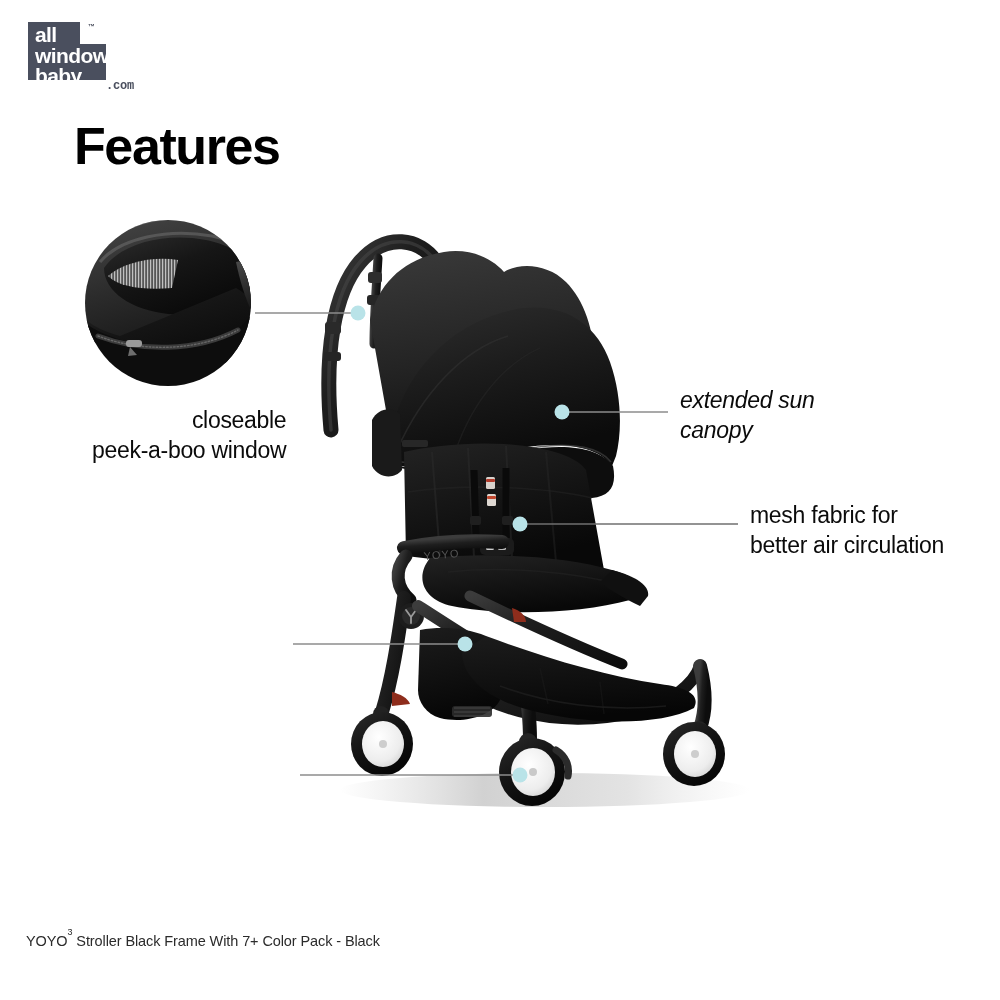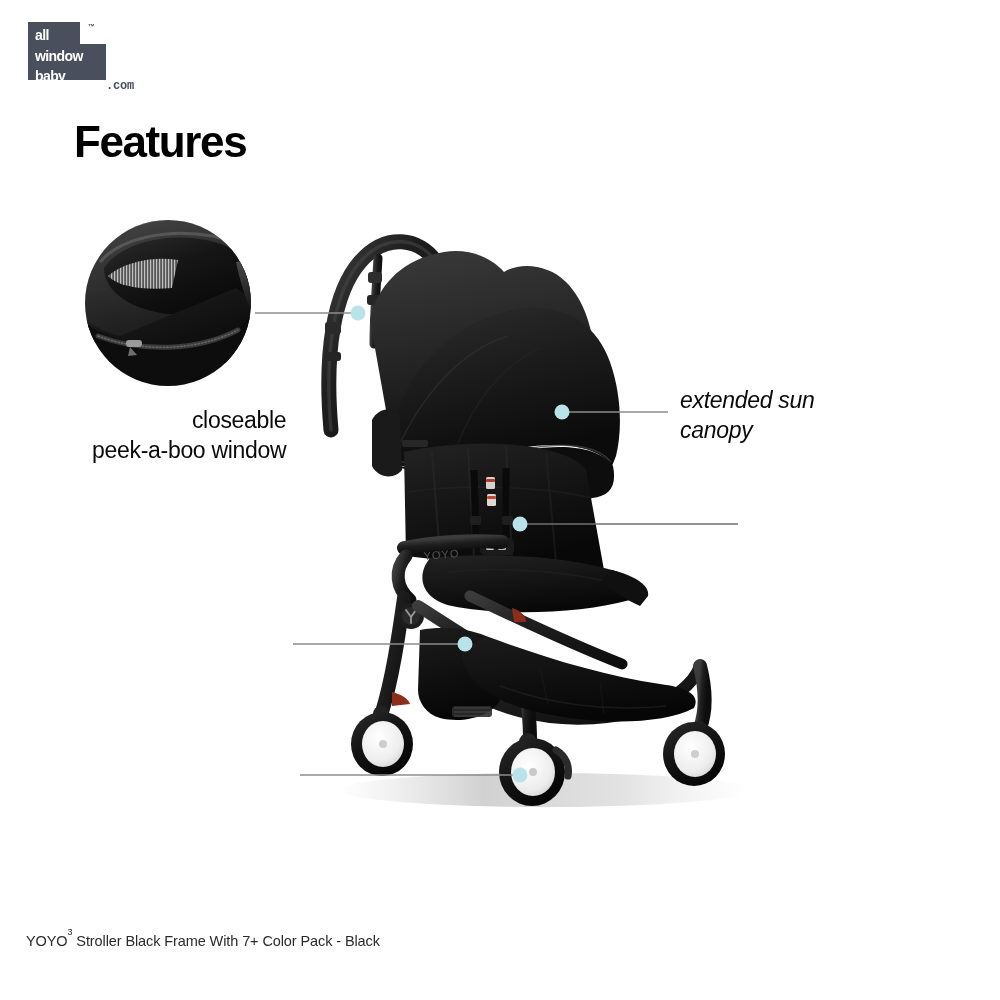--- a/index.html
+++ b/index.html
@@ -30,21 +30,21 @@
   #logo .logo-shape {
     position: absolute;
     inset: 0;
   }
   #logo .logo-text {
     position: absolute;
     left: 7px;
     top: 3px;
     color: #ffffff;
     font-weight: bold;
-    font-size: 14px;
+    font-size: 21px;
     line-height: 20.5px;
     letter-spacing: -0.6px;
   }
   #logo .logo-tm {
     position: absolute;
     left: 60px;
     top: 1px;
     font-size: 7px;
     color: #4a4f5e;
     font-weight: bold;
@@ -58,21 +58,21 @@
     font-weight: bold;
     letter-spacing: -0.2px;
     font-family: Liberation Mono, monospace;
   }
 
   
   #title {
     position: absolute;
     left: 74px;
     top: 120px;
-    font-size: 44px;
+    font-size: 52px;
     font-weight: bold;
     letter-spacing: -1.4px;
     color: #000000;
     line-height: 1;
   }
 
   
   .callout {
     position: absolute;
     font-size: 23px;
@@ -393,18 +393,20 @@
       <circle cx="520" cy="775" r="7.5" fill="#b9e3e8"></circle>
     </g>
   </svg>
 
   <div id="label-peekaboo" class="callout left">closeable
 peek-a-boo window</div>
 
   <div id="label-canopy" class="callout right">extended sun
 canopy</div>
 
+  <div id="label-mesh" class="callout right">mesh fabric for
+better air circulation</div>
 
 
 
   <div id="caption"><span>YOYO</span><sup>3</sup><span> Stroller Black Frame With 7+ Color Pack - Black</span></div>
 
 </div>
 
 </body></html>

